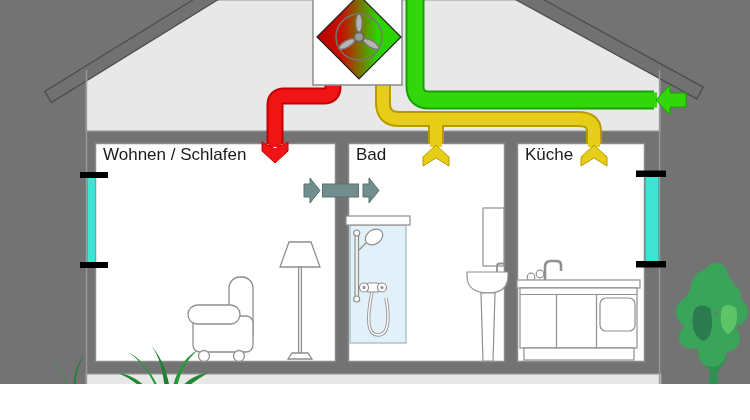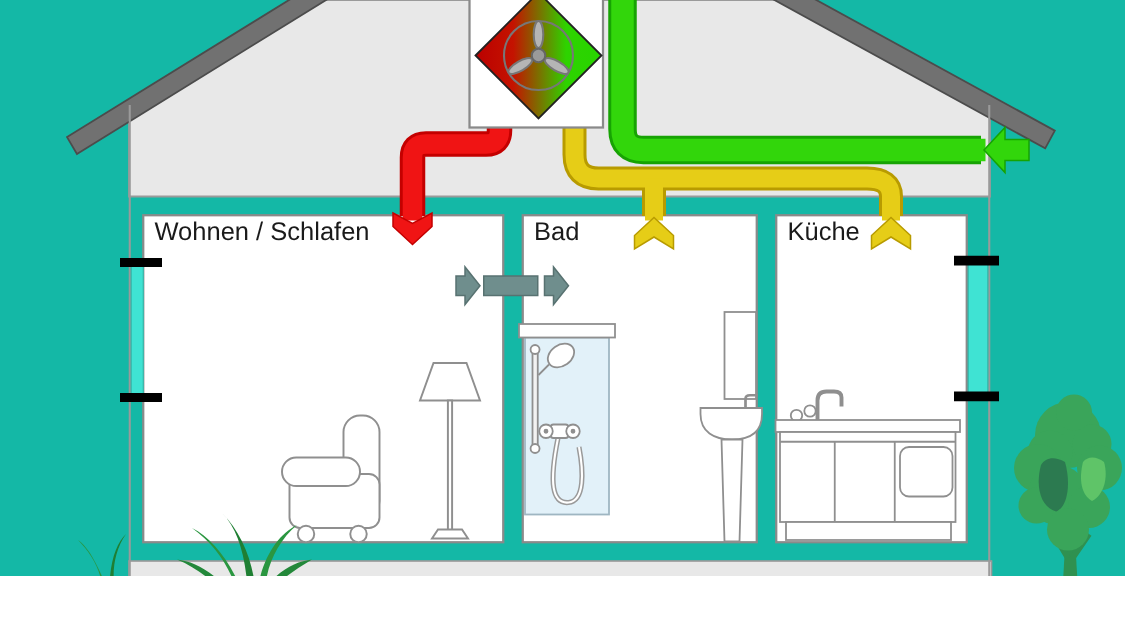--- a/index.html
+++ b/index.html
@@ -1,16 +1,16 @@
 <!DOCTYPE html>
 <html><head>
 <meta charset="utf-8">
 <style>
   html,body{margin:0;padding:0;background:#ffffff;}
-  .stage{position:relative;width:750px;height:384px;overflow:hidden;background:#14b8a6;}
+  .stage{position:relative;width:750px;height:384px;overflow:hidden;background:#737373;}
   svg{display:block;}
   text{font-family:"Liberation Sans","DejaVu Sans",sans-serif;fill:#1a1a1a;}
   .room-label{font-size:17px;}
 </style>
 </head>
 <body>
 
 <div class="stage">
 <svg width="750" height="420" viewBox="0 0 750 420">
   <defs>

